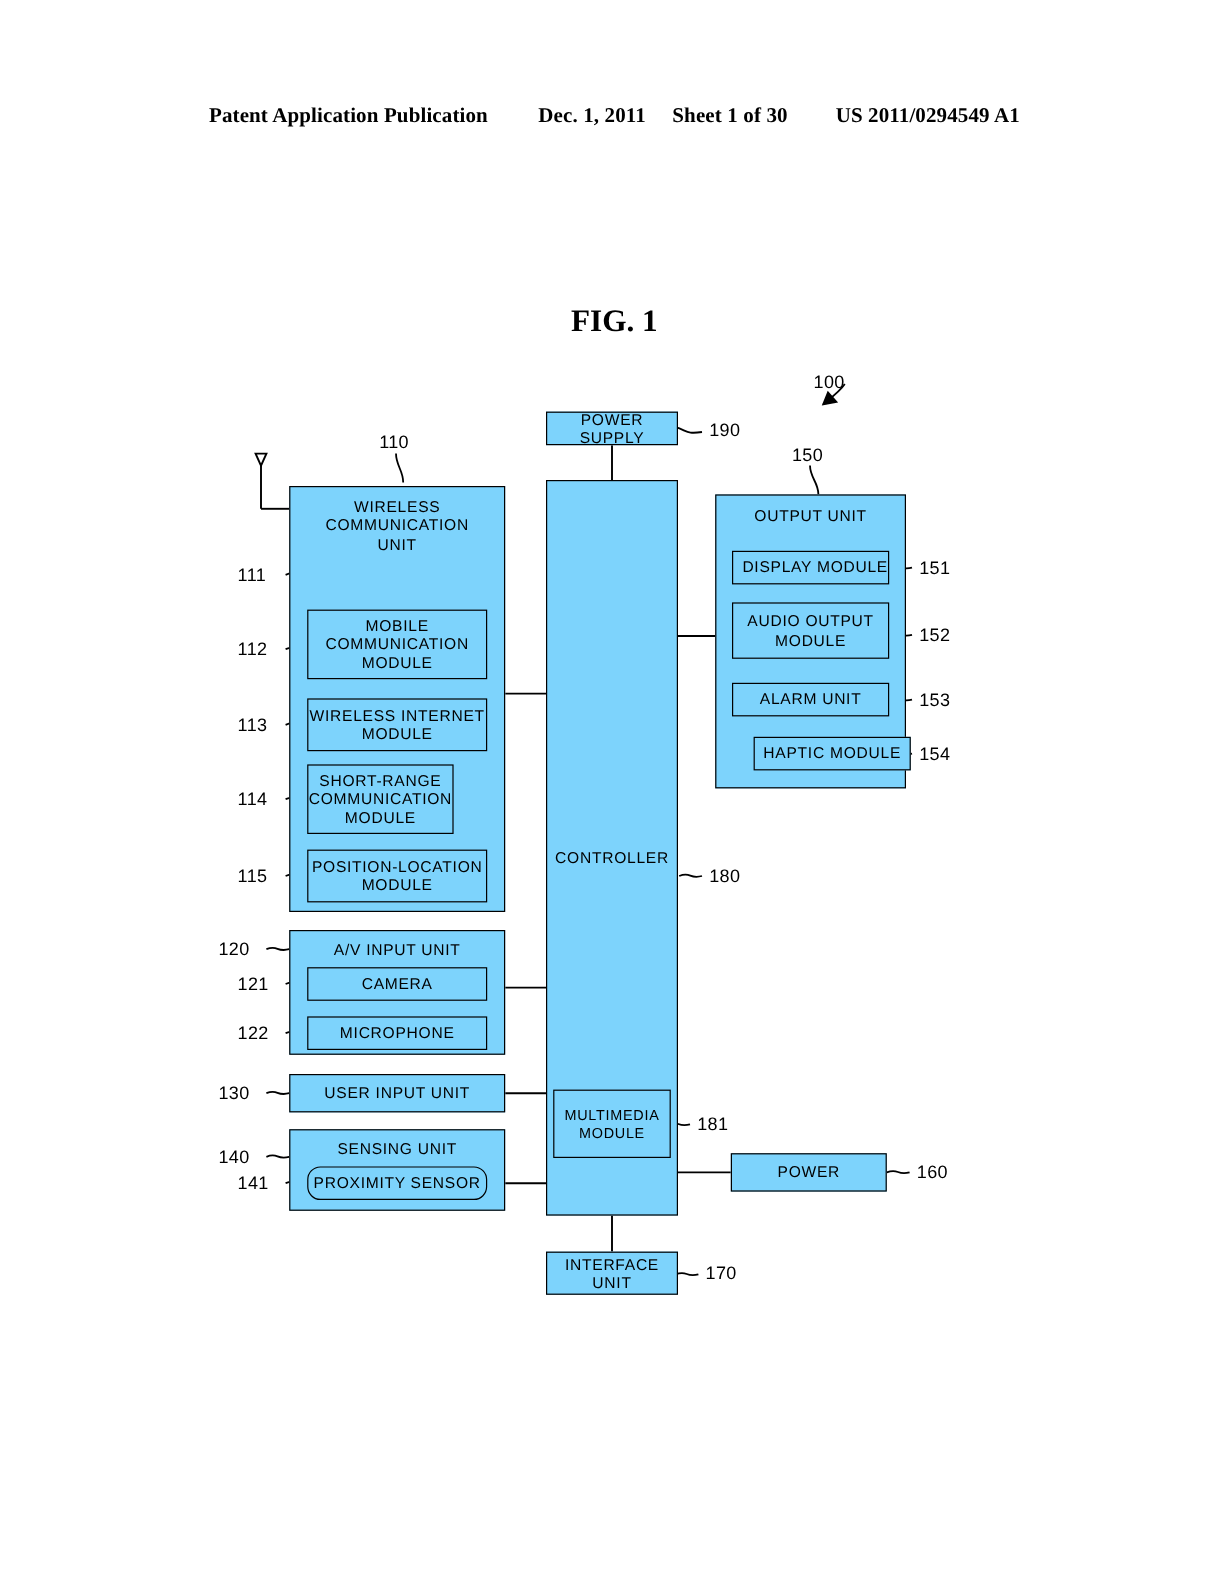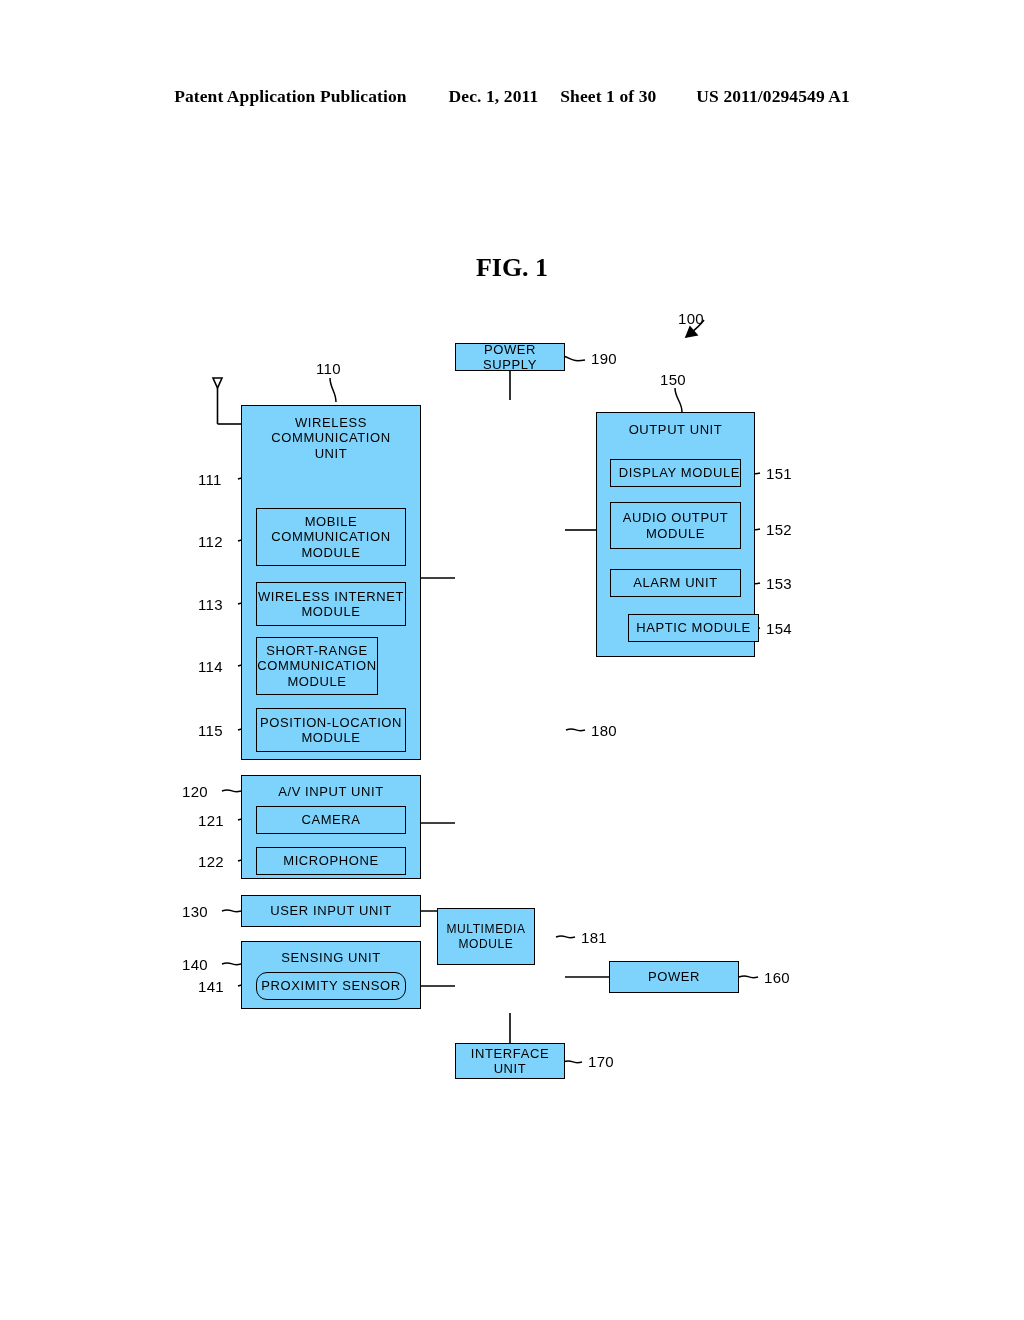--- a/index.html
+++ b/index.html
@@ -177,23 +177,26 @@
     </g>
   </svg>
 
   <div class="box" style="left:455px; top:343px; width:110px; height:28px;">
     <span>POWER SUPPLY</span>
   </div>
   <div class="ref" style="left:591px; top:350px;">190</div>
 
   <div class="ref" style="left:678px; top:310px;">100</div>
 
+  <div class="box outer" style="left:455px; top:400px; width:110px; height:613px;">
+    <span class="outer-title" style="top:306px;">CONTROLLER</span>
+  </div>
   <div class="ref" style="left:591px; top:722px;">180</div>
 
-  <div class="box" style="left:437px; top:908px; width:98px; height:57px; font-size:12px;">
+  <div class="box" style="left:461px; top:908px; width:98px; height:57px; font-size:12px;">
     <span>MULTIMEDIA
 MODULE</span>
   </div>
   <div class="ref" style="left:581px; top:929px;">181</div>
 
   <div class="box outer" style="left:241px; top:405px; width:180px; height:355px;">
     <span class="outer-title" style="top:9px;">WIRELESS COMMUNICATION
 UNIT</span>
   </div>
   <div class="ref" style="left:316px; top:360px;">110</div>

